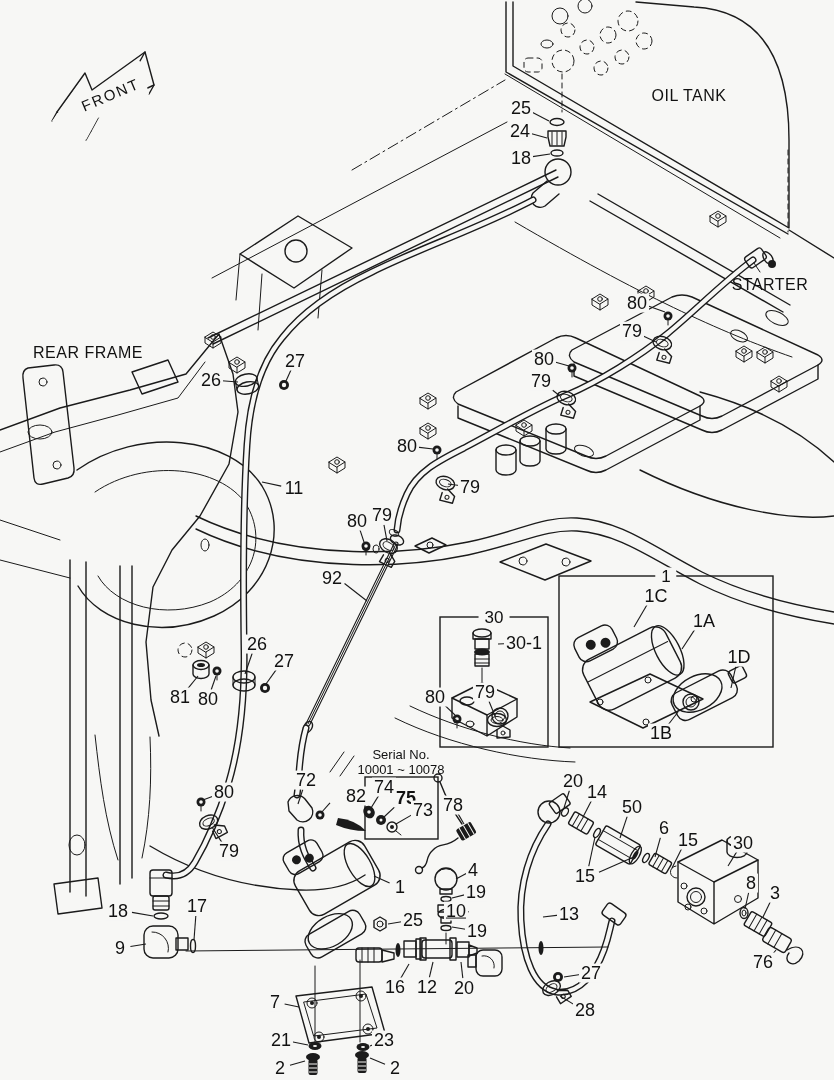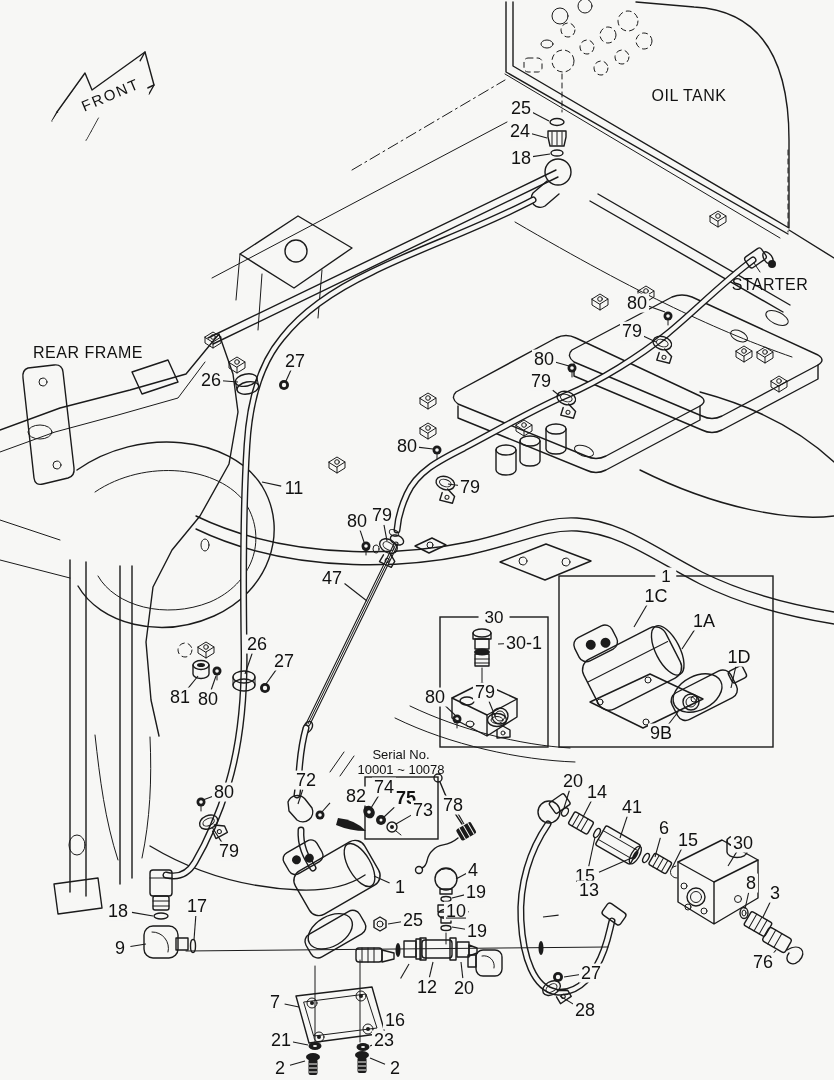--- a/index.html
+++ b/index.html
@@ -537,21 +537,21 @@
     <div class="callout" style="left: 632px; top: 331px;">79</div>
     <div class="callout" style="left: 211px; top: 380px;">26</div>
     <div class="callout" style="left: 295px; top: 361px;">27</div>
     <div class="callout" style="left: 294px; top: 488px;">11</div>
     <div class="callout" style="left: 544px; top: 359px;">80</div>
     <div class="callout" style="left: 541px; top: 381px;">79</div>
     <div class="callout" style="left: 407px; top: 446px;">80</div>
     <div class="callout" style="left: 470px; top: 487px;">79</div>
     <div class="callout" style="left: 357px; top: 521px;">80</div>
     <div class="callout" style="left: 382px; top: 515px;">79</div>
-    <div class="callout" style="left: 332px; top: 578px;">47</div>
+    <div class="callout" style="left: 332px; top: 578px;">92</div>
     <div class="callout" style="left: 257px; top: 644px;">26</div>
     <div class="callout" style="left: 284px; top: 661px;">27</div>
     <div class="callout" style="left: 180px; top: 697px;">81</div>
     <div class="callout" style="left: 208px; top: 699px;">80</div>
     <div class="callout" style="left: 435px; top: 697px;">80</div>
     <div class="callout" style="left: 485px; top: 692px;">79</div>
     <div class="callout" style="left: 224px; top: 792px;">80</div>
     <div class="callout" style="left: 229px; top: 851px;">79</div>
     <div class="callout" style="left: 306px; top: 780px;">72</div>
     <div class="callout" style="left: 336px; top: 796px; margin-left: 20px;">82</div>
@@ -561,39 +561,39 @@
     <div class="callout" style="left: 453px; top: 805px;">78</div>
     <div class="callout" style="left: 400px; top: 887px;">1</div>
     <div class="callout" style="left: 473px; top: 870px;">4</div>
     <div class="callout" style="left: 476px; top: 892px;">19</div>
     <div class="callout" style="left: 456px; top: 911px; text-decoration: underline;">10</div>
     <div class="callout" style="left: 477px; top: 931px;">19</div>
     <div class="callout" style="left: 413px; top: 920px;">25</div>
     <div class="callout" style="left: 118px; top: 911px;">18</div>
     <div class="callout" style="left: 120px; top: 948px;">9</div>
     <div class="callout" style="left: 197px; top: 906px;">17</div>
-    <div class="callout" style="left: 395px; top: 1020px; text-align: center;">16</div>
+    <div class="callout" style="left: 395px; top: 987px; text-align: center;">16</div>
     <div class="callout" style="left: 427px; top: 987px;">12</div>
     <div class="callout" style="left: 464px; top: 988px;">20</div>
     <div class="callout" style="left: 591px; top: 973px;">27</div>
     <div class="callout" style="left: 585px; top: 1010px;">28</div>
     <div class="callout" style="left: 275px; top: 1002px;">7</div>
     <div class="callout" style="left: 281px; top: 1040px;">21</div>
     <div class="callout" style="left: 384px; top: 1040px;">23</div>
     <div class="callout" style="left: 280px; top: 1068px;">2</div>
     <div class="callout" style="left: 395px; top: 1068px;">2</div>
     <div class="callout" style="left: 573px; top: 781px;">20</div>
     <div class="callout" style="left: 597px; top: 792px;">14</div>
-    <div class="callout" style="left: 632px; top: 807px;">41</div>
+    <div class="callout" style="left: 632px; top: 807px;">50</div>
     <div class="callout" style="left: 664px; top: 828px;">6</div>
     <div class="callout" style="left: 688px; top: 840px;">15</div>
     <div class="callout" style="left: 585px; top: 876px;">15</div>
     <div class="callout" style="left: 743px; top: 843px;">30</div>
     <div class="callout" style="left: 751px; top: 883px;">8</div>
     <div class="callout" style="left: 775px; top: 893px;">3</div>
     <div class="callout" style="left: 763px; top: 962px;">76</div>
-    <div class="callout" style="left: 569px; top: 890px; margin-left: 20px;">13</div>
+    <div class="callout" style="left: 569px; top: 914px;">13</div>
     <div class="callout" style="left: 656px; top: 596px;">1C</div>
     <div class="callout" style="left: 704px; top: 621px;">1A</div>
     <div class="callout" style="left: 739px; top: 657px;">1D</div>
-    <div class="callout" style="left: 661px; top: 733px;">9B</div>
+    <div class="callout" style="left: 661px; top: 733px;">1B</div>
     <div class="callout" style="left: 524px; top: 643px;">30-1</div>
   </div>
 
 </body></html>

